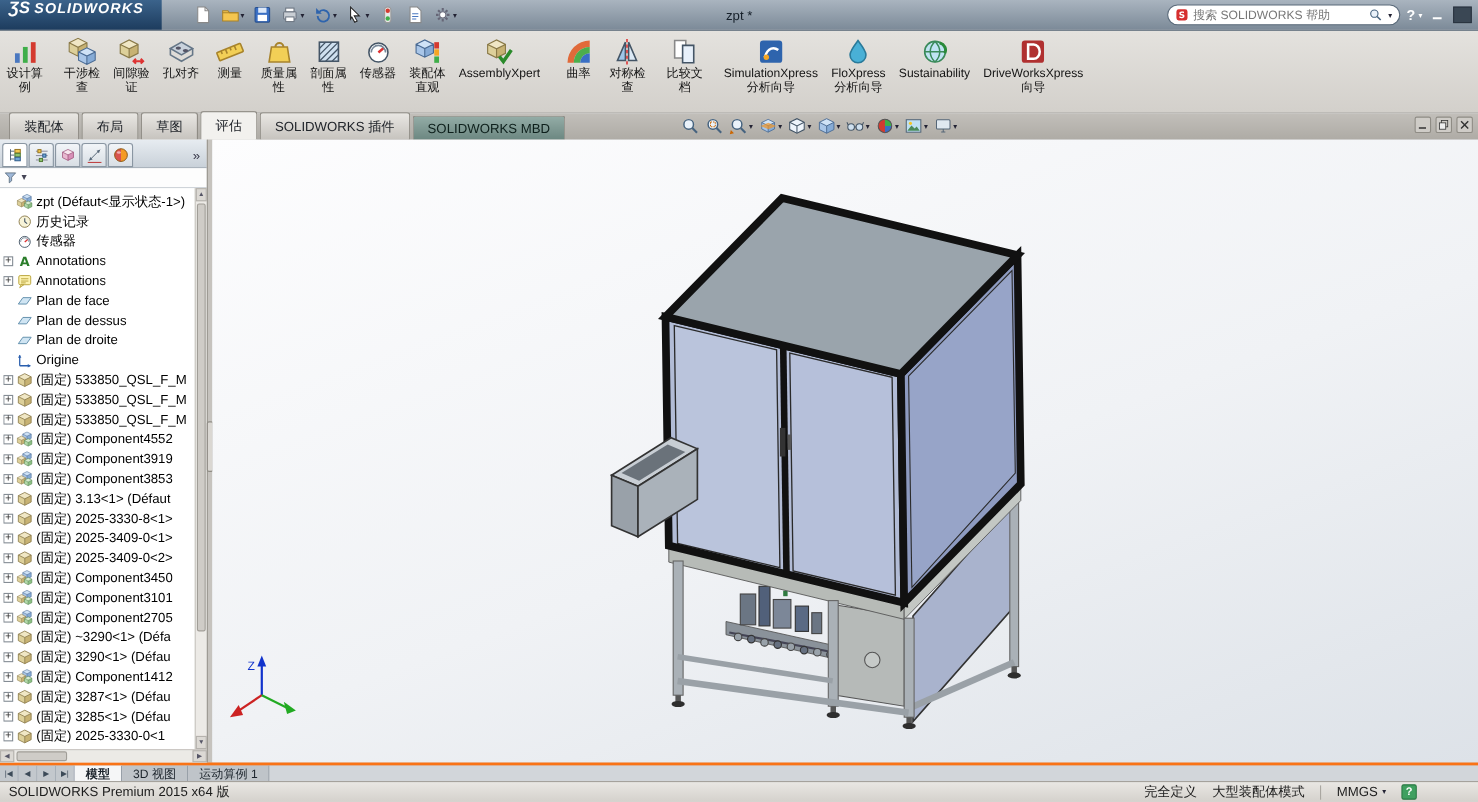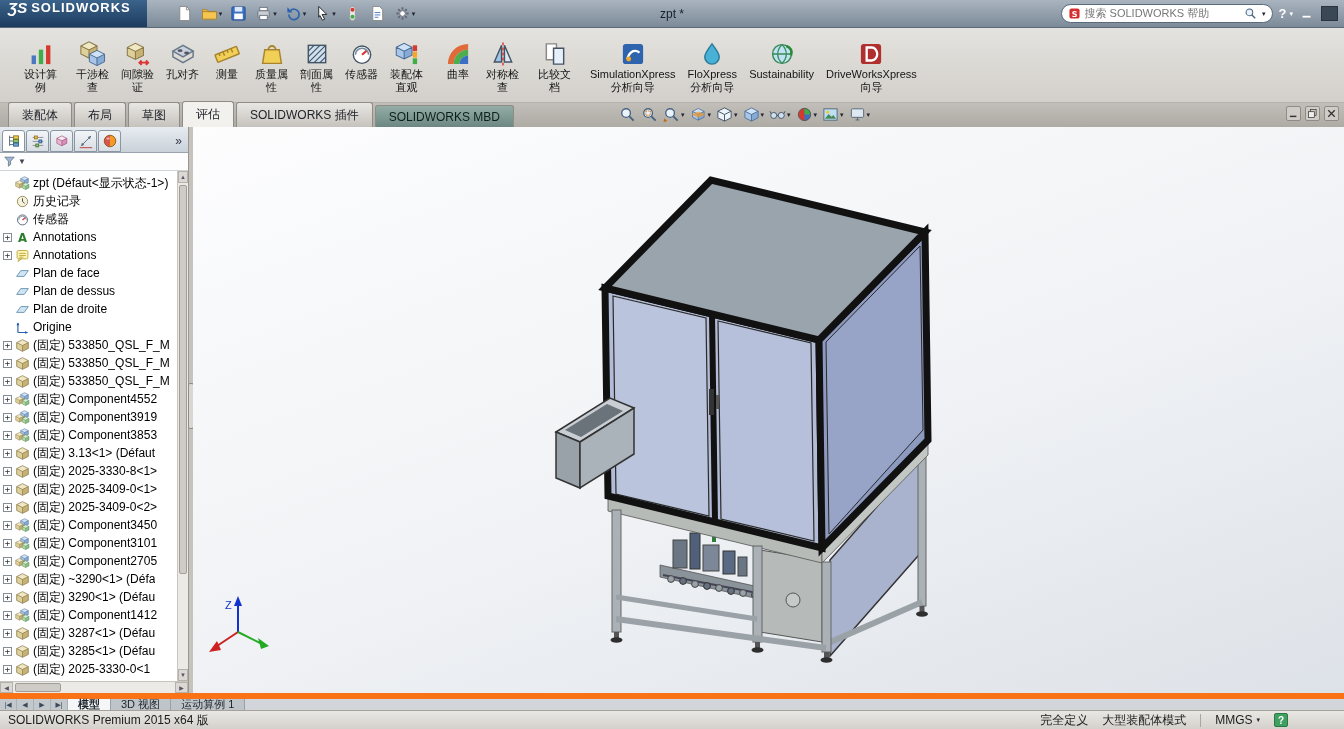--- a/index.html
+++ b/index.html
@@ -6,36 +6,36 @@
   html,body{width:1344px;height:729px;overflow:hidden;}
   body{font-family:"Liberation Sans","DejaVu Sans",sans-serif;font-size:12px;background:#dfe2e6;color:#1a1a1a;}
   .icon{display:inline-block;}
   .icon svg{width:100%;height:100%;display:block;}
 
   
   .titlebar{height:28px;background:linear-gradient(#a9b4bf,#79listen)} 
   .titlebar{height:28px;background:linear-gradient(#a9b4bf,#7c8a98);display:flex;align-items:center;position:relative;border-bottom:1px solid #5c6a78;}
   .logo{height:100%;display:flex;align-items:center;gap:4px;padding:0 16px 12px 8px;background:linear-gradient(#3b638b,#1d3c5e);color:#fff;font-weight:bold;}
   .logo .ds{font-style:italic;font-size:15px;}
-  .logo .nm{font-size:13px;letter-spacing:1px;}
+  .logo .nm{font-size:13px;letter-spacing:1px;font-style:italic;}
   .qbar{display:flex;align-items:center;margin-left:26px;gap:2px;}
   .qbtn{display:flex;align-items:center;padding:2px 3px;border-radius:2px;}
   .qbtn .icon{width:17px;height:17px;}
   .dd{font-size:7px;color:#223;margin-left:1px;}
   .doc-title{position:absolute;left:50%;transform:translateX(-50%);color:#16202a;font-size:12px;}
   .tb-right{position:absolute;right:6px;display:flex;align-items:center;gap:6px;}
   .searchbox{width:212px;height:19px;background:#fff;border:1px solid #5a6a7a;border-radius:10px;display:flex;align-items:center;padding:0 6px;gap:4px;}
   .searchbox .icon{width:13px;height:13px;}
   .search-ph{color:#777;font-size:11px;flex:1;white-space:nowrap;overflow:hidden;}
   .help-btn{color:#fff;font-weight:bold;font-size:13px;display:flex;align-items:center;gap:2px;}
   .win-glyph{width:16px;height:16px;}
   .closebox{width:17px;height:15px;background:#3a4754;border:1px solid #2a3440;}
 
   
-  .ribbon{height:75px;background:linear-gradient(#e4e2de,#d3d0cb);display:flex;align-items:center;padding:3px 18px 1px;border-bottom:1px solid #b5b2ad;}
+  .ribbon{height:75px;background:linear-gradient(#e4e2de,#d3d0cb);display:flex;align-items:flex-start;padding:3px 0 1px;border-bottom:1px solid #b5b2ad;}
   .rgroup{display:flex;align-items:stretch;}
   .rsep{width:1px;background:#b2afa9;margin:4px 3px;}
   .rtool{display:flex;flex-direction:column;align-items:center;justify-content:flex-start;padding:3px 6px 1px;min-width:44px;}
   .rtool .icon{width:26px;height:26px;margin-bottom:1px;}
   .rlabel{font-size:11px;line-height:13px;text-align:center;white-space:pre-line;color:#141414;}
 
   
   .tabrow{height:24px;background:linear-gradient(#c2bfba,#aeaba5);display:flex;align-items:flex-end;padding:0 0 0 8px;position:relative;}
   .ctab{padding:4px 13px 3px;font-size:12px;background:linear-gradient(#e9e7e3,#c6c3be);border:1px solid #8f8c85;border-bottom:none;border-radius:3px 3px 0 0;margin-right:2px;color:#20242a;white-space:nowrap;}
   .ctab.active{background:#f2f1ee;padding-bottom:4px;margin-top:10px;}
@@ -71,21 +71,21 @@
   .hscroll{height:12px;background:#eceae6;border-top:1px solid #c8c5c0;display:flex;align-items:stretch;}
   .hbtn2{width:13px;font-size:6px;color:#556;display:flex;align-items:center;justify-content:center;background:#dcd9d4;border:1px solid #b5b2ad;}
   .htrack{flex:1;position:relative;}
   .hthumb{position:absolute;left:2px;top:1px;bottom:1px;width:46px;background:#cfccc7;border:1px solid #a19e98;border-radius:2px;}
   .splitter{width:5px;background:#c6c3be;border-left:1px solid #9a978f;position:relative;}
   .grip{position:absolute;top:256px;left:-1px;width:6px;height:46px;background:#dad7d2;border:1px solid #8f8c85;border-radius:2px;}
   .viewport{flex:1;position:relative;background:linear-gradient(160deg,#fdfdfe 0%,#f0f2f5 55%,#dde2e8 100%);overflow:hidden;}
   .viewport svg{position:absolute;left:0;top:0;}
 
   
-  .doctabs{height:17px;background:#cbd0d5;display:flex;align-items:stretch;border-top:6px solid #f97316;}
+  .doctabs{height:17px;background:#cbd0d5;display:flex;align-items:stretch;border-top:3px solid #f97316;}
   .navbtn{width:17px;display:flex;align-items:center;justify-content:center;font-size:7px;color:#3c4a58;background:#c3c8cd;border-right:1px solid #a8b0b8;}
   .dtab{padding:1px 10px;font-size:11px;display:flex;align-items:center;background:#bfc4c9;border-right:1px solid #98a0a8;color:#1c242c;white-space:nowrap;}
   .dtab.active{background:#f5f6f7;font-weight:bold;}
   .doctab-fill{flex:1;background:#d2d6da;}
 
   
   .statusbar{height:19px;background:linear-gradient(#e9e7e3,#d4d1cc);border-top:1px solid #a5a29c;display:flex;align-items:center;font-size:12px;color:#1c1c1c;padding:0 8px;}
   .sb-right{margin-left:auto;display:flex;align-items:center;gap:14px;}
   .sb-sep{width:1px;height:13px;background:#aaa7a1;}
   .units{display:flex;align-items:center;gap:3px;}
@@ -323,20 +323,34 @@
               <path d="M16 5.5L9 9v7l7-3.5z" fill="#86abd6"></path>
               <path d="M2 5.5L9 2l7 3.5v7L9 16l-7-3.5zM2 5.5L9 9l7-3.5M9 9v7" fill="none" stroke="#4a6b94" stroke-width="0.9"></path>
             </g>
             <rect x="13" y="3" width="3" height="4" fill="#d43a2f"></rect>
             <rect x="13" y="7.5" width="3" height="4" fill="#f5a623"></rect>
             <rect x="13" y="12" width="3" height="4" fill="#3fae49"></rect>
           </svg>
         </span>
         <span class="rlabel">装配体
 直观</span>
+      </div>
+      <div class="rtool">
+        <span class="icon">
+          <svg viewBox="0 0 18 18" xmlns="http://www.w3.org/2000/svg">
+            <g transform="scale(0.8)">
+              <path d="M2 5.5L9 2l7 3.5L9 9z" fill="#f0e7c5"></path>
+              <path d="M2 5.5L9 9v7l-7-3.5z" fill="#ddd09a"></path>
+              <path d="M16 5.5L9 9v7l7-3.5z" fill="#c7b273"></path>
+              <path d="M2 5.5L9 2l7 3.5v7L9 16l-7-3.5zM2 5.5L9 9l7-3.5M9 9v7" fill="none" stroke="#8a7a48" stroke-width="0.9"></path>
+            </g>
+            <path d="M9 12l2.5 3.2L16.5 8" stroke="#2a8a2a" stroke-width="2.2" fill="none"></path>
+          </svg>
+        </span>
+        <span class="rlabel">AssemblyXpert</span>
       </div>
     </div>
     <div class="rsep"></div>
     <div class="rgroup">
       <div class="rtool">
         <span class="icon">
           <svg viewBox="0 0 18 18" xmlns="http://www.w3.org/2000/svg">
             <path d="M2 16A14 14 0 0 1 16 2v4A10 10 0 0 0 6 16z" fill="#e06a3a"></path>
             <path d="M6 16A10 10 0 0 1 16 6v4a6 6 0 0 0-6 6z" fill="#4cae4c"></path>
             <path d="M10 16a6 6 0 0 1 6-6v6z" fill="#3a6fc4"></path>

